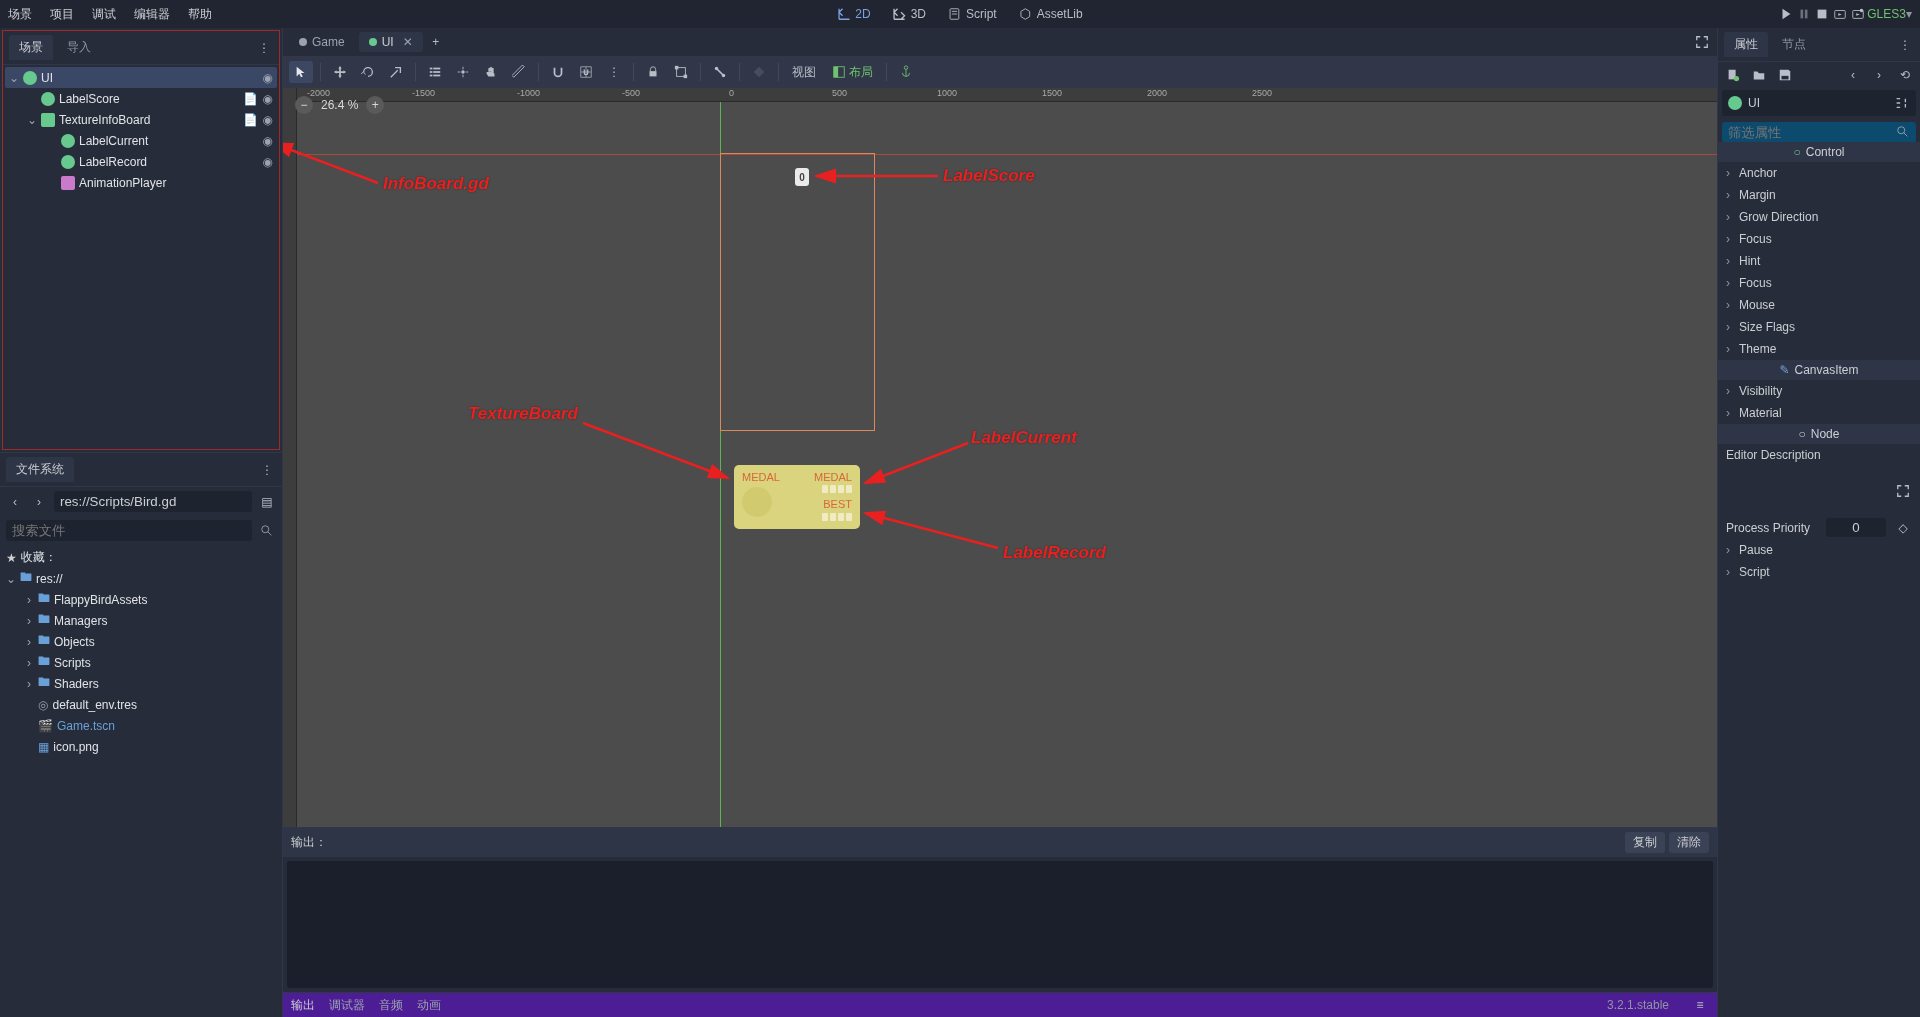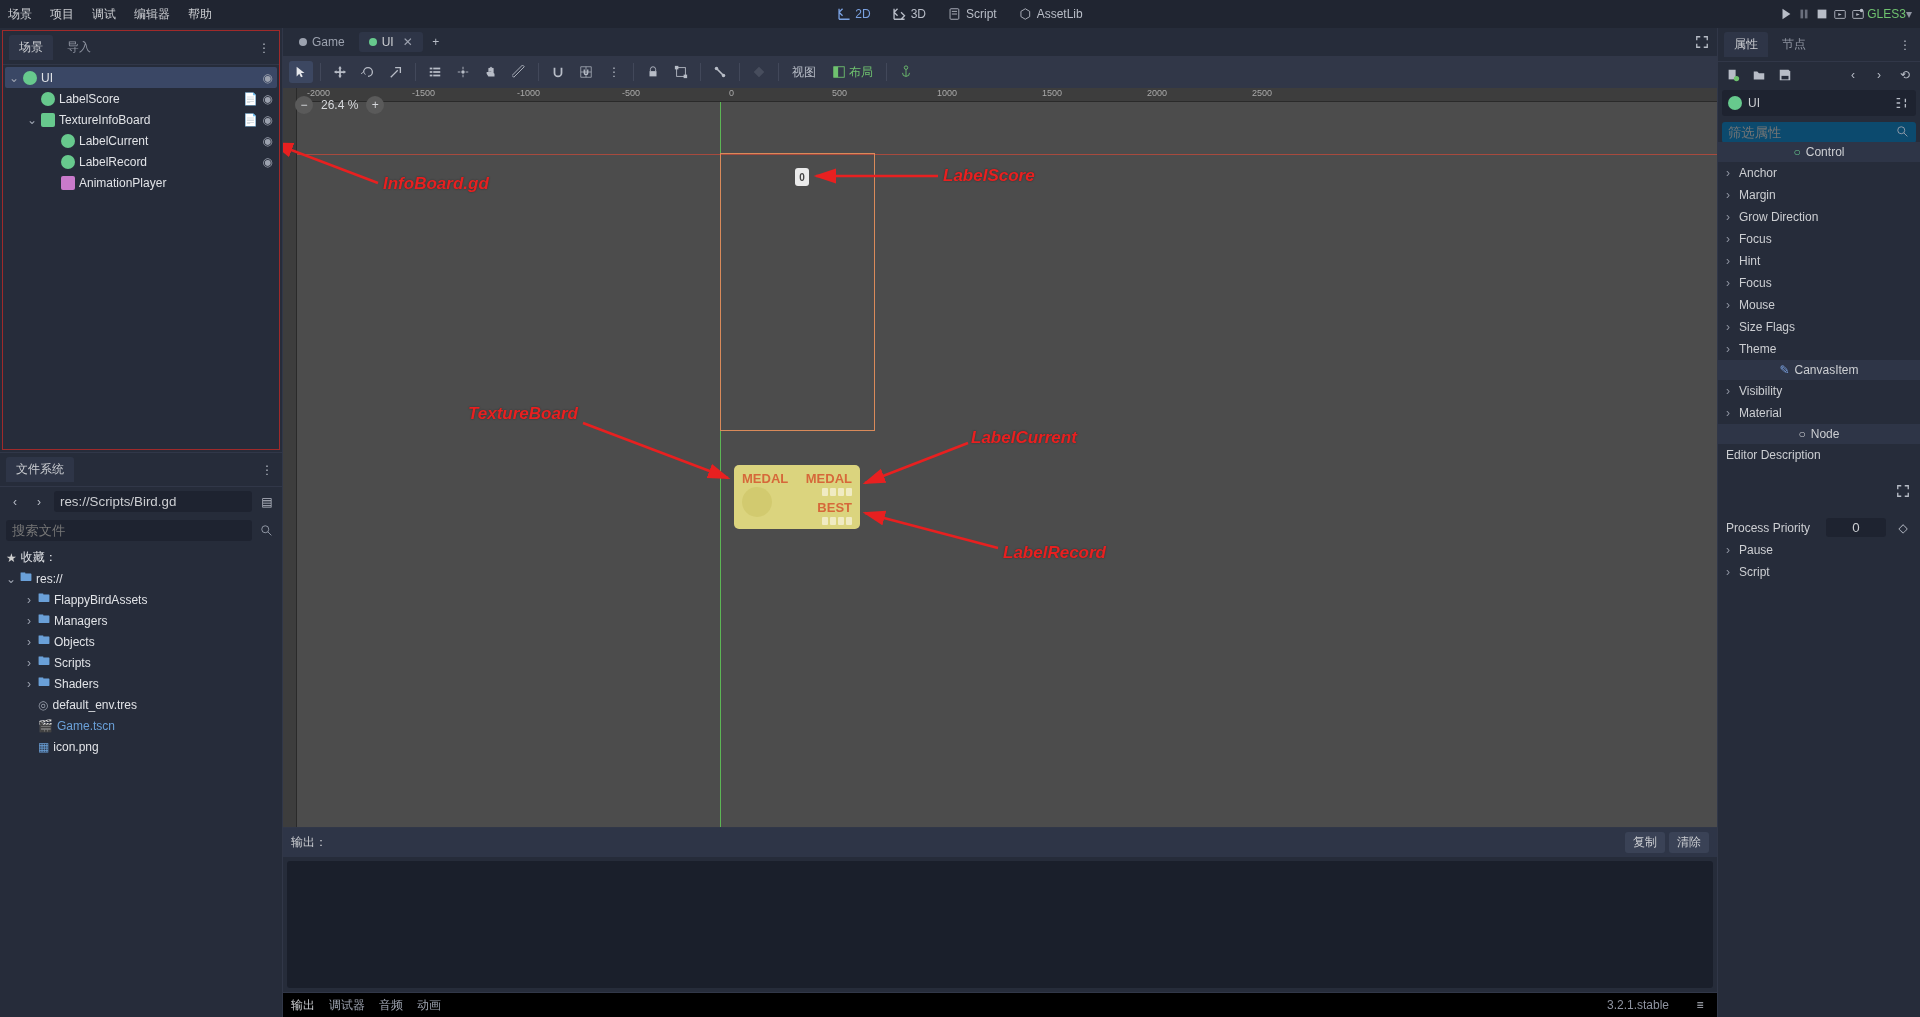--- a/index.html
+++ b/index.html
@@ -42,33 +42,33 @@
 .vp-btn.active { background: #3c4761; color: #e6e8ec; }
 .divider { width: 1px; height: 18px; background: #42485a; margin: 0 3px; }
 .viewport-area { flex: 1; position: relative; background: #4c4c4c; overflow: hidden; }
 .zoom-controls { position: absolute; top: 8px; left: 12px; display: flex; align-items: center; gap: 8px; color: #d6d8dc; z-index: 5; }
 .zoom-btn { width: 18px; height: 18px; background: #5a5a5a; border-radius: 9px; display: flex; align-items: center; justify-content: center; cursor: pointer; }
 .canvas-rect { position: absolute; border: 1px solid #d98a5a; }
 .green-line-v { position: absolute; width: 1px; background: #5cb555; top: 0; bottom: 0; }
 .red-line-h { position: absolute; height: 1px; background: #a74a3e; left: 0; right: 0; }
 .score-box { position: absolute; width: 14px; height: 18px; background: #eaeaea; border-radius: 3px; display: flex; align-items: center; justify-content: center; font-size: 10px; font-weight: bold; color: #444; }
 .texture-board { position: absolute; width: 126px; height: 64px; background: #dbd47e; border-radius: 5px; padding: 6px 8px; }
-.tb-label { color: #d6683a; font-size: 13px; font-weight: bold; }
+.tb-label { color: #d6683a; font-size: 11px; font-weight: normal; }
 .tb-digits { display: flex; gap: 2px; justify-content: flex-end; }
 .tb-digit { width: 6px; height: 8px; background: #f0ebc3; border-radius: 1px; }
 .tb-medal { position: absolute; left: 8px; top: 22px; width: 30px; height: 30px; border-radius: 15px; background: #d2ca6f; }
 .annotation { position: absolute; color: #e82020; font-style: italic; font-weight: bold; font-size: 17px; z-index: 10; text-shadow: 0 0 2px rgba(0,0,0,0.4); }
 .arrow-svg { position: absolute; z-index: 9; pointer-events: none; }
 .ruler-h { position: absolute; top: 0; left: 14px; right: 0; height: 14px; background: #3d3d3d; border-bottom: 1px solid #2a2a2a; z-index: 3; }
 .ruler-v { position: absolute; top: 0; left: 0; bottom: 0; width: 14px; background: #3d3d3d; border-right: 1px solid #2a2a2a; z-index: 3; }
 .ruler-tick { position: absolute; font-size: 9px; color: #aaa; }
 .output-panel { height: 190px; border-top: 1px solid #313748; background: #262c3a; display: flex; flex-direction: column; }
 .output-header { padding: 4px 8px; display: flex; align-items: center; background: #2e3547; }
 .output-body { flex: 1; background: #1a1f2b; margin: 4px; border-radius: 3px; }
-.bottom-tabs { display: flex; align-items: center; padding: 3px 8px; gap: 14px; background: #000000; border-top: 1px solid #313748; }
+.bottom-tabs { display: flex; align-items: center; padding: 3px 8px; gap: 14px; background: #4c1d95; border-top: 1px solid #313748; }
 .bottom-tab { cursor: pointer; color: #9ca2af; }
 .bottom-tab.active { color: #ccced2; }
 .version { margin-left: auto; color: #8f94a1; }
 .right-panel { width: 203px; border-left: 1px solid #313748; background: #262c3a; display: flex; flex-direction: column; }
 .inspector-toolbar { display: flex; padding: 4px 6px; gap: 8px; align-items: center; }
 .node-path { display: flex; align-items: center; gap: 6px; padding: 4px 6px; background: #1e2330; margin: 2px 4px; border-radius: 3px; }
 .prop-search { margin: 4px; width: calc(100% - 8px); background: #0c4a6e; border: none; color: #9ca2af; padding: 3px 6px; border-radius: 3px; }
 .section-header { background: #2e3547; padding: 3px 8px; text-align: center; color: #ccced2; display: flex; align-items: center; justify-content: center; gap: 5px; }
 .prop-row { padding: 4px 8px; display: flex; align-items: center; gap: 5px; cursor: pointer; }
 .prop-expand { color: #8f94a1; width: 8px; }

